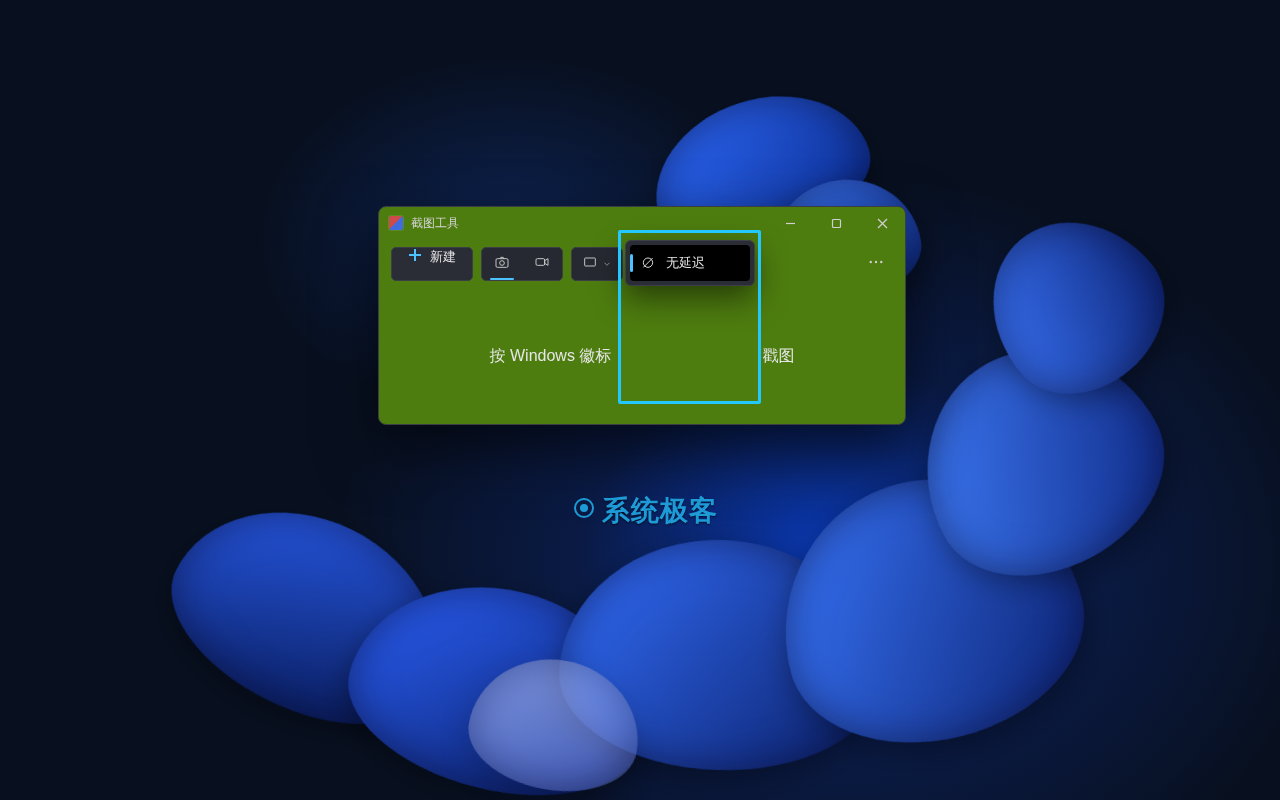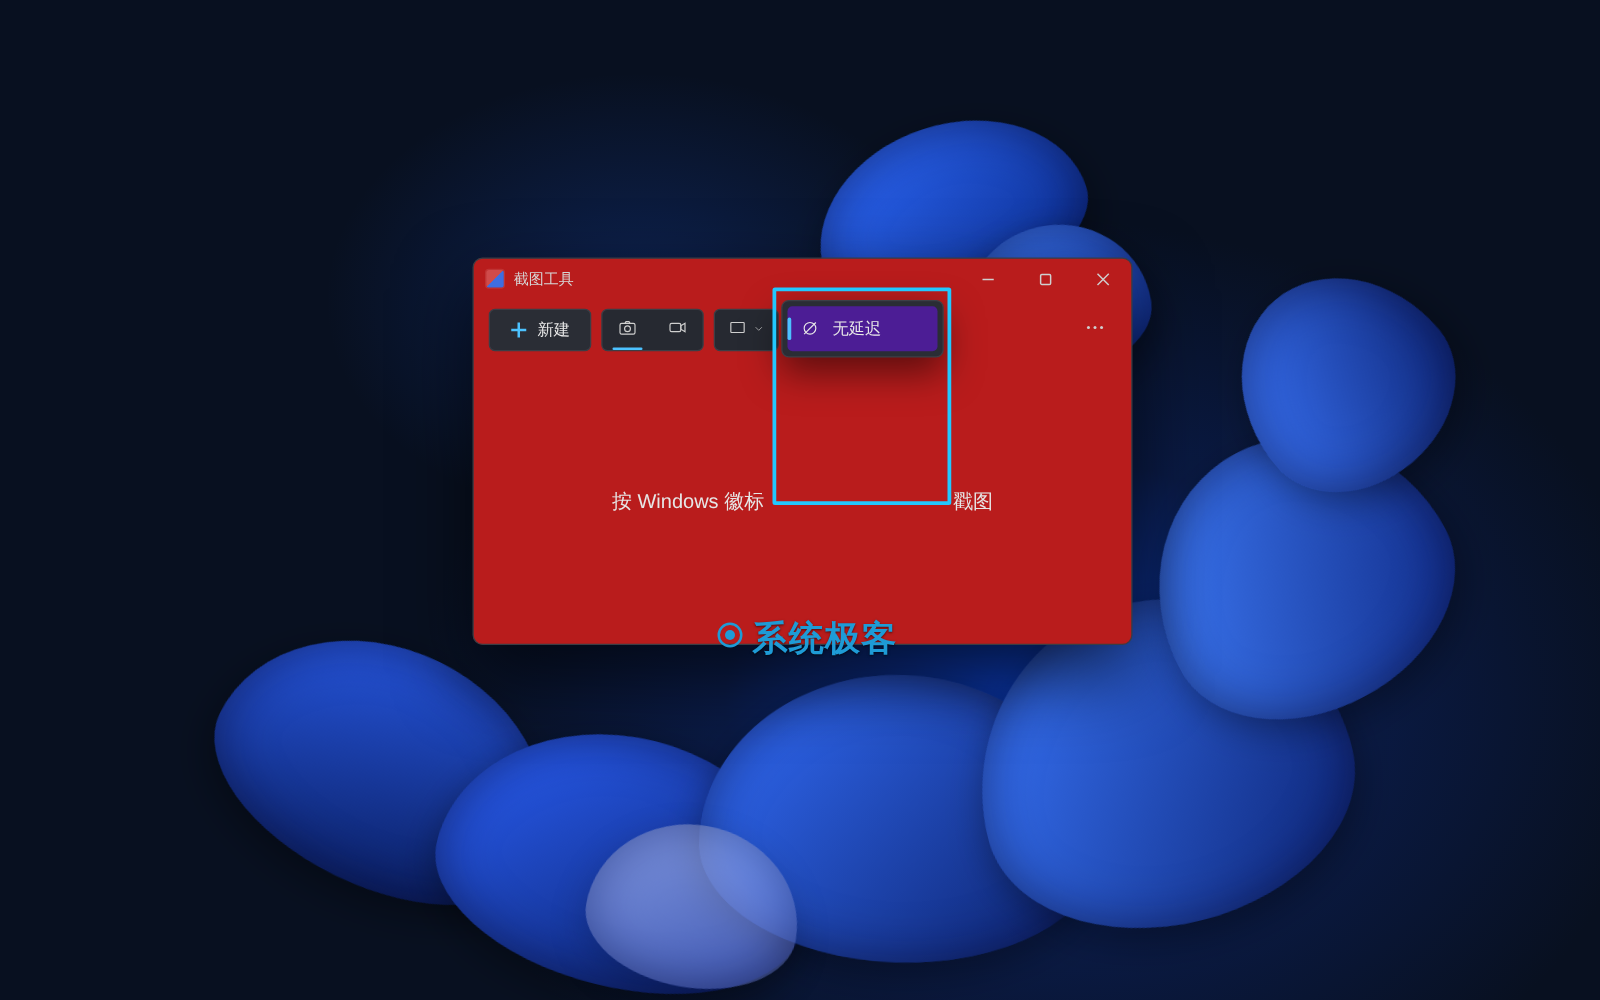--- a/index.html
+++ b/index.html
@@ -25,22 +25,22 @@
     border-radius: 50% 50% 50% 50% / 60% 60% 40% 40%;
     filter: blur(0.3px);
     box-shadow: inset 0 0 40px rgba(10,10,40,0.55), 0 10px 30px rgba(0,0,0,0.35);
   }
   
   .window {
     position: absolute;
     left: 378px;
     top: 206px;
     width: 528px;
-    height: 310px;
-    background: #b91c1c;
+    height: 219px;
+    background: #4d7c0f;
     border: 1px solid #3a3d44;
     border-radius: 8px;
     box-shadow: 0 24px 60px rgba(0,0,0,0.6);
     color: #e6e6e6;
     overflow: visible;
   }
   .titlebar {
     height: 32px;
     display: flex;
     align-items: center;
@@ -62,21 +62,21 @@
   .win-btn svg { width: 11px; height: 11px; stroke: currentColor; stroke-width: 1.2; fill: none; }
 
   .toolbar {
     height: 50px;
     display: flex;
     align-items: center;
     padding: 0 12px;
     gap: 8px;
   }
   .new-btn {
-    display: flex; align-items: center; gap: 8px;
+    display: flex; gap: 8px;
     height: 34px; padding: 0 16px;
     background: #2a2d35;
     border: 1px solid #3b3e46;
     border-radius: 5px;
     color: #e8e8e8; font-size: 13px;
   }
   .plus {
     width: 14px; height: 14px; position: relative; color: #4cc2ff;
   }
   .plus::before, .plus::after {
@@ -149,21 +149,21 @@
     box-shadow: 0 12px 30px rgba(0,0,0,0.5);
     z-index: 10;
   }
   .delay-item {
     display: flex; align-items: center; gap: 10px;
     height: 36px; padding: 0 10px;
     border-radius: 4px;
     color: #e8e8e8; font-size: 13px;
     position: relative;
   }
-  .delay-item.selected { background: #4c1d95; }
+  .delay-item.selected { background: #000000; }
   .delay-item.selected::before {
     content: ""; position: absolute; left: 0; top: 9px; bottom: 9px;
     width: 3px; background: #4cc2ff; border-radius: 2px;
   }
   .delay-item svg { width: 16px; height: 16px; stroke: currentColor; stroke-width: 1.4; fill: none; flex-shrink: 0; }
 
   
   .highlight-frame {
     position: absolute;
     left: 618px;

